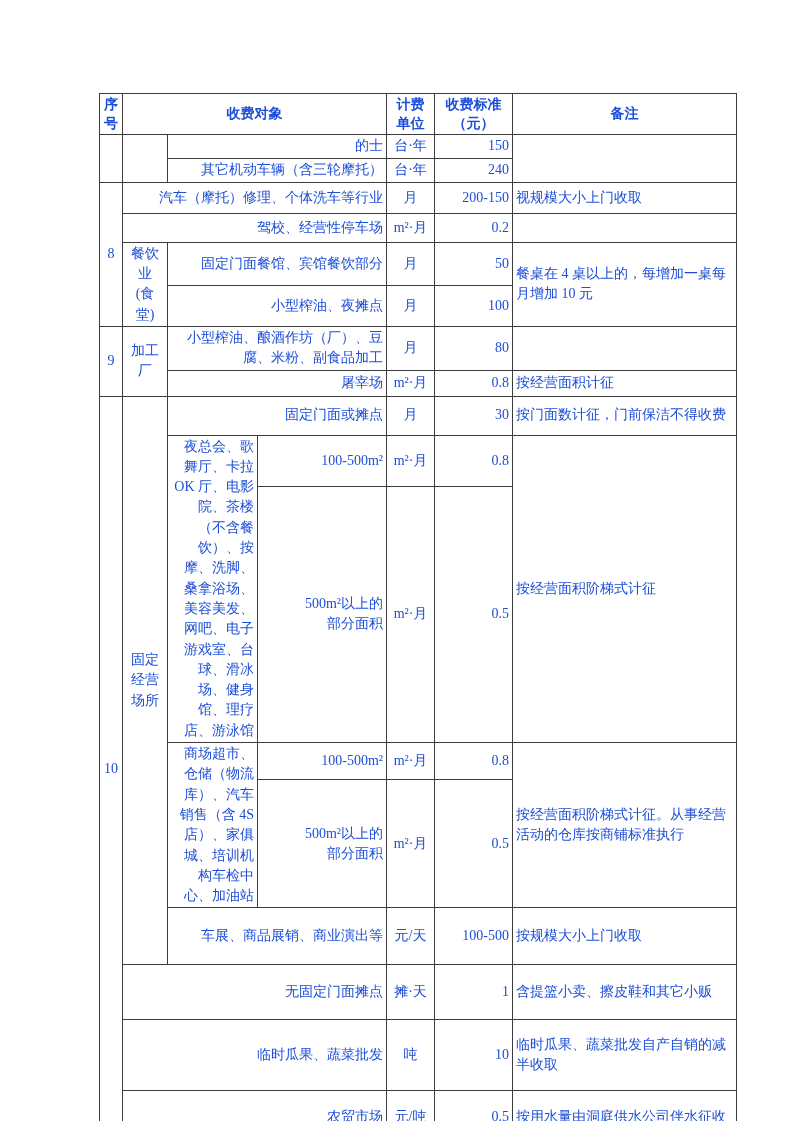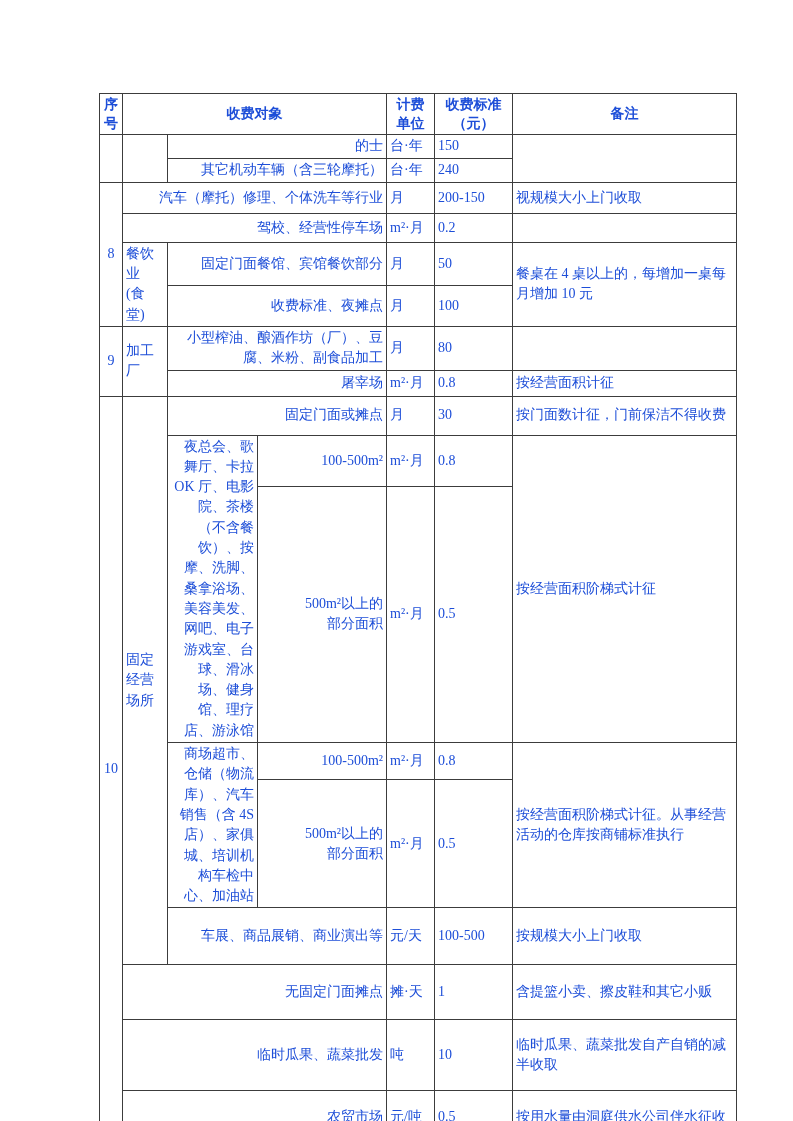--- a/index.html
+++ b/index.html
@@ -30,27 +30,27 @@
   }
   .fee th{
     font-family:"Liberation Sans","DejaVu Sans",sans-serif;
     font-weight:bold;
     font-size:14px;
     text-align:center;
     line-height:1.35;
   }
   .pre{white-space:pre-line;}
   .num{text-align:center;font-size:14px;}
-  .cat{text-align:left;white-space:pre-line;font-size:14px;line-height:1.5;}
+  .cat{text-align:center;white-space:pre-line;font-size:14px;line-height:1.5;}
   .item{text-align:right;padding-left:4px;}
   .item-sm{font-size:11.5px;line-height:18px;padding-left:3px;padding-right:2px;}
   .item-sm2{font-size:12px;line-height:18.5px;padding-left:3px;padding-right:2px;}
   .sub{text-align:right;white-space:pre-line;font-size:13px;line-height:1.5;}
-  .unit{text-align:left;font-size:13px;padding:1px 1px;}
-  .val{text-align:left;font-size:13.5px;}
+  .unit{text-align:center;font-size:13px;padding:1px 1px;}
+  .val{text-align:right;font-size:13.5px;}
   .remark{text-align:left;font-size:14.5px;padding-left:4px;line-height:1.42;}
 </style>
 </head>
 <body>
 
 <div class="page">
   <table class="fee">
     <colgroup>
       <col style="width:23px">
         <col style="width:45px">
@@ -107,21 +107,21 @@
 业
 (食
 堂)</td>
       <td class="item" colspan="2">固定门面餐馆、宾馆餐饮部分</td>
       <td class="unit">月</td>
       <td class="val">50</td>
       <td class="remark" rowspan="2">餐桌在 4 桌以上的，每增加一桌每月增加 10 元</td>
     </tr>
 
     <tr style="height:36px">
-      <td class="item" colspan="2">收费标准、夜摊点</td>
+      <td class="item" colspan="2">小型榨油、夜摊点</td>
       <td class="unit">月</td>
       <td class="val">100</td>
     </tr>
 
     <tr style="height:39px">
       <td class="num" rowspan="2">9</td>
       <td class="cat" rowspan="2">加工
 厂</td>
       <td class="item" colspan="2">小型榨油、酿酒作坊（厂）、豆腐、米粉、副食品加工</td>
       <td class="unit">月</td>

